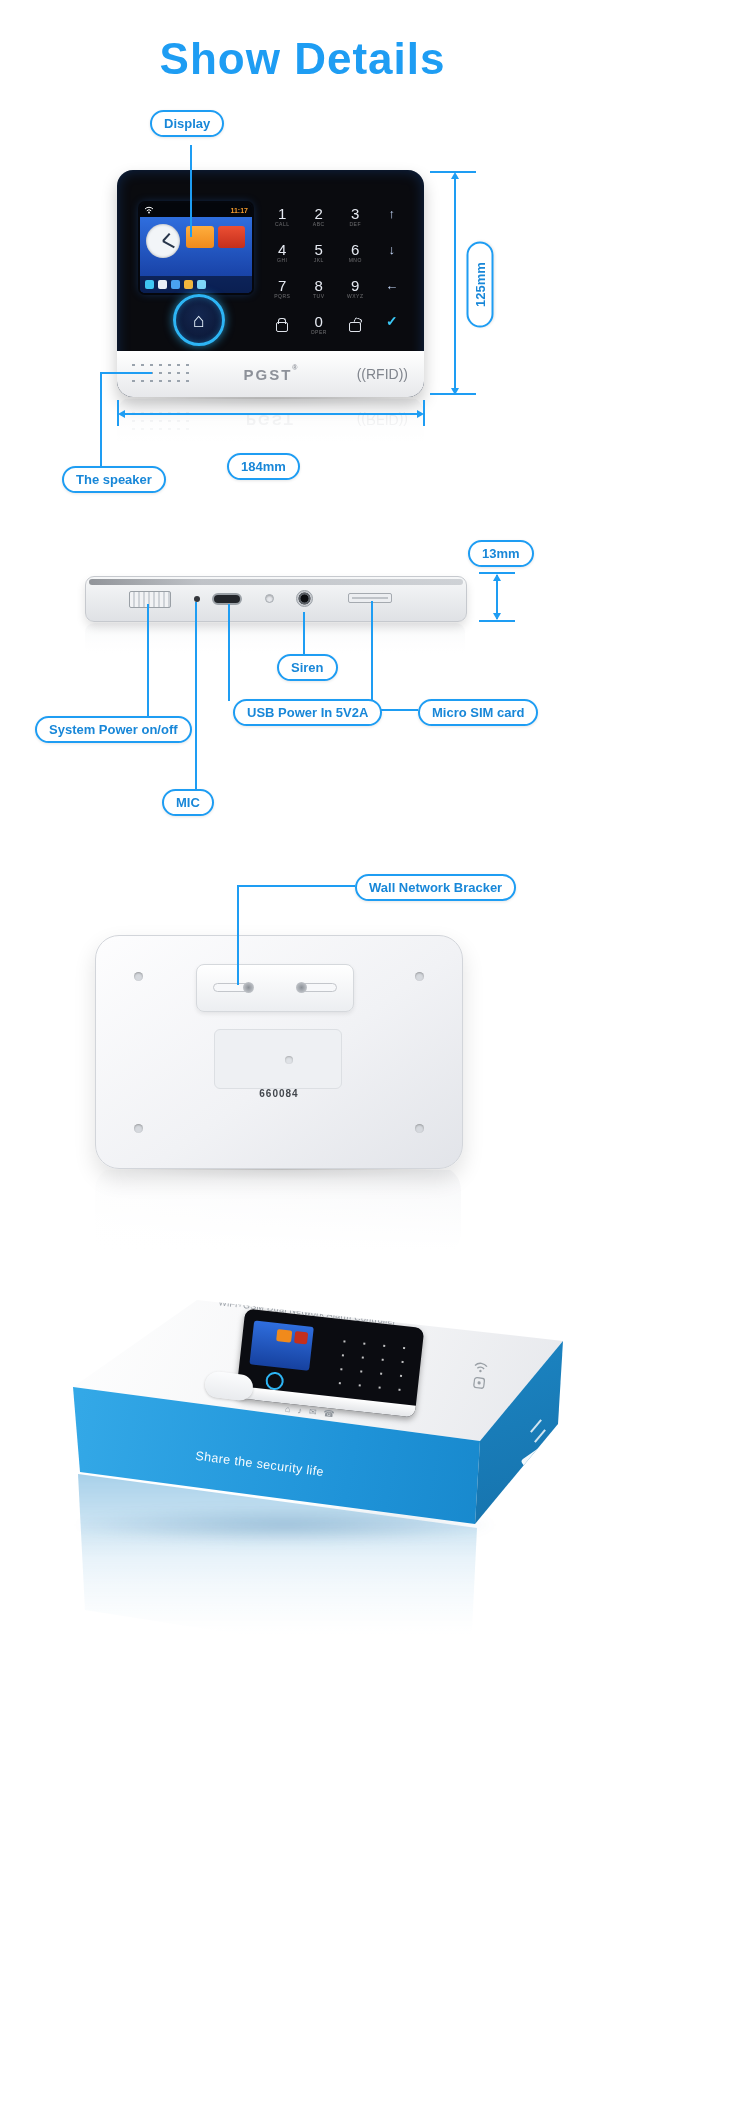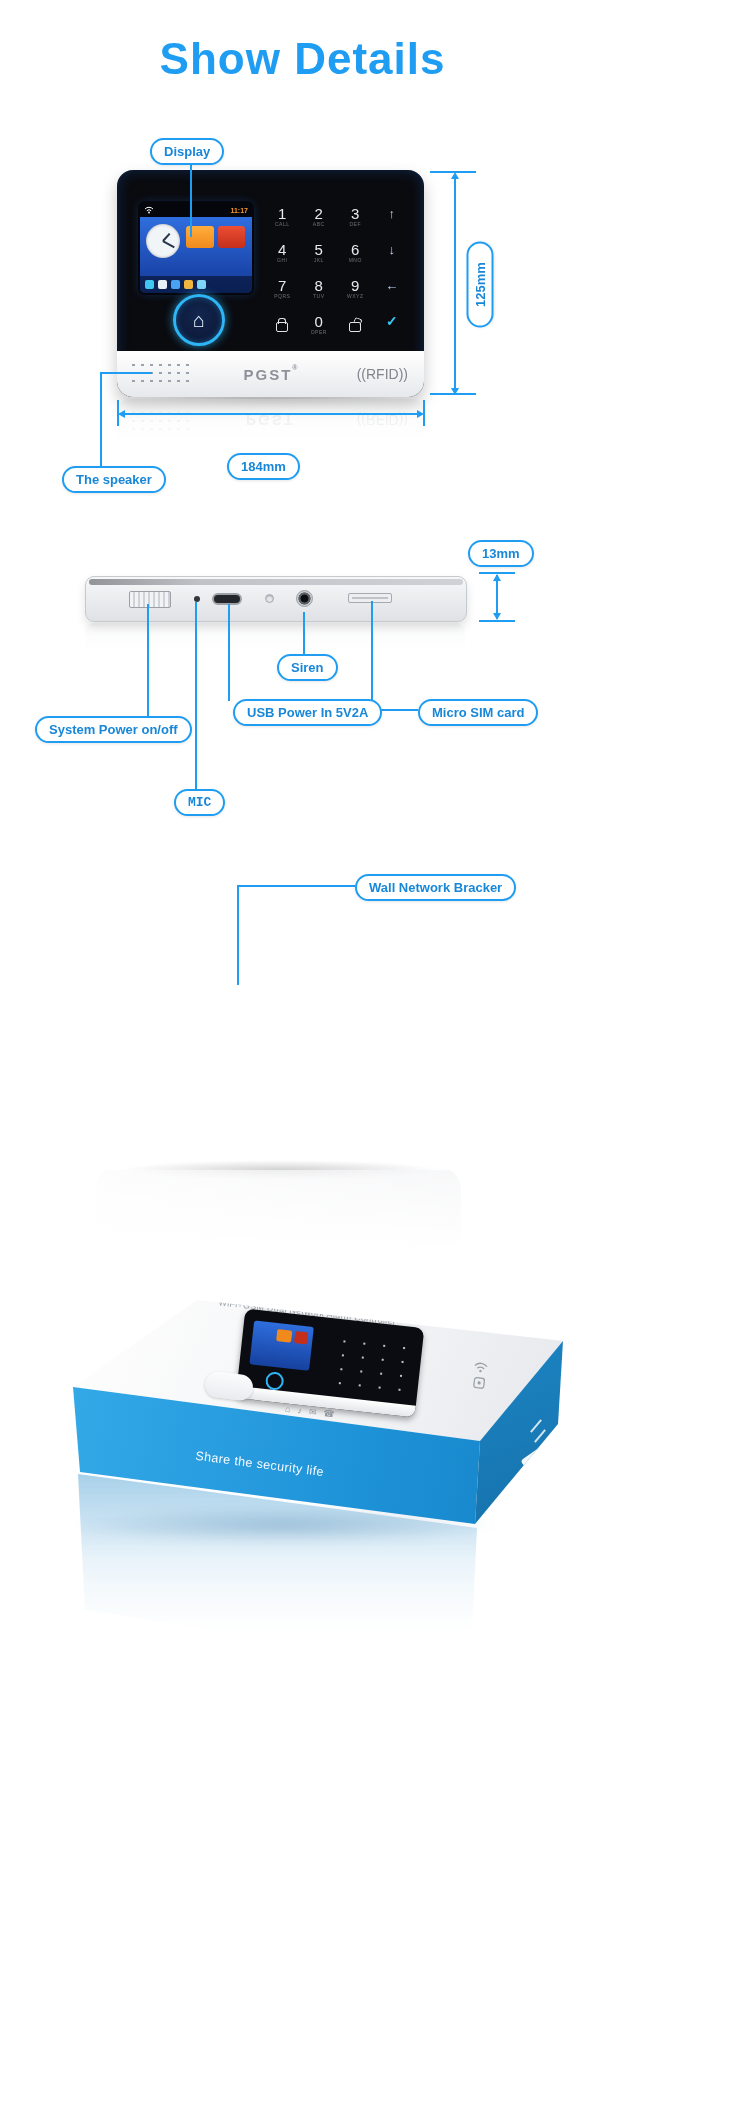--- a/index.html
+++ b/index.html
@@ -170,21 +170,21 @@
   .box-reflect-fade { position:absolute; left:0; top:1530px; width:750px; height:300px; z-index:3;
                       background:linear-gradient(to bottom, rgba(255,255,255,0) 0%, rgba(255,255,255,.85) 55%, #fff 85%); }
 </style>
 </head>
 <body>
 
 <div class="page">
 
   <div class="title">Show Details</div>
 
-  <div class="pill" style="left:150px; top:138px;">Display</div>
+  <div class="pill" style="left:150px; top:110px;">Display</div>
   <div class="cline" style="left:190px; top:145px; width:2px; height:92px;"></div>
 
   <div class="front-device">
     <div class="fd-screen">
       <div class="fd-status">
         <svg width="10" height="8" viewBox="0 0 10 8">
             <path d="M1 3 A5.5 5.5 0 0 1 9 3" stroke="#fff" fill="none" stroke-width="1"></path>
             <path d="M2.8 4.8 A3 3 0 0 1 7.2 4.8" stroke="#fff" fill="none" stroke-width="1"></path>
             <circle cx="5" cy="6.5" r="0.9" fill="#fff"></circle>
           </svg>
@@ -341,26 +341,44 @@
   <div class="pill" style="left:233px; top:699px;">USB Power In 5V2A</div>
 
   <div class="cline" style="left:371px; top:601px; width:2px; height:110px;"></div>
   <div class="cline" style="left:371px; top:709px; width:47px; height:2px;"></div>
   <div class="pill" style="left:418px; top:699px;">Micro SIM card</div>
 
   <div class="cline" style="left:147px; top:604px; width:2px; height:114px;"></div>
   <div class="pill" style="left:35px; top:716px;">System Power on/off</div>
 
   <div class="cline" style="left:195px; top:602px; width:2px; height:188px;"></div>
-  <div class="pill" style="left:174px; top:789px;font-family:Liberation Mono, monospace;">MIC</div>
+  <div class="pill" style="left:162px; top:789px;">MIC</div>
 
   <div class="pill" style="left:355px; top:874px;">Wall Network Bracker</div>
   <div class="cline" style="left:237px; top:885px; width:118px; height:2px;"></div>
   <div class="cline" style="left:237px; top:885px; width:2px; height:100px;"></div>
 
+  <div class="back-device">
+    <div class="bd-screw" style="left:38px; top:36px;"></div>
+    <div class="bd-screw" style="left:319px; top:36px;"></div>
+    <div class="bd-screw" style="left:38px; top:188px;"></div>
+    <div class="bd-screw" style="left:319px; top:188px;"></div>
+    <div class="bd-bracket">
+      <div class="bd-slot bd-slot-l">
+          <span class="dot"></span>
+        </div>
+      <div class="bd-slot bd-slot-r">
+          <span class="dot"></span>
+        </div>
+    </div>
+    <div class="bd-label">
+      <div class="bd-hole"></div>
+    </div>
+    <div class="bd-serial">660084</div>
+  </div>
   <div class="shadow" style="left:120px; top:1160px; width:320px; height:20px;"></div>
   <div class="refl refl-back">
     <div class="copy"></div>
     <div class="fade"></div>
   </div>
 
   <div class="box-shadowblob"></div>
   <div class="box-reflect"></div>
   <div class="box">
     <div class="box-face box-top">

